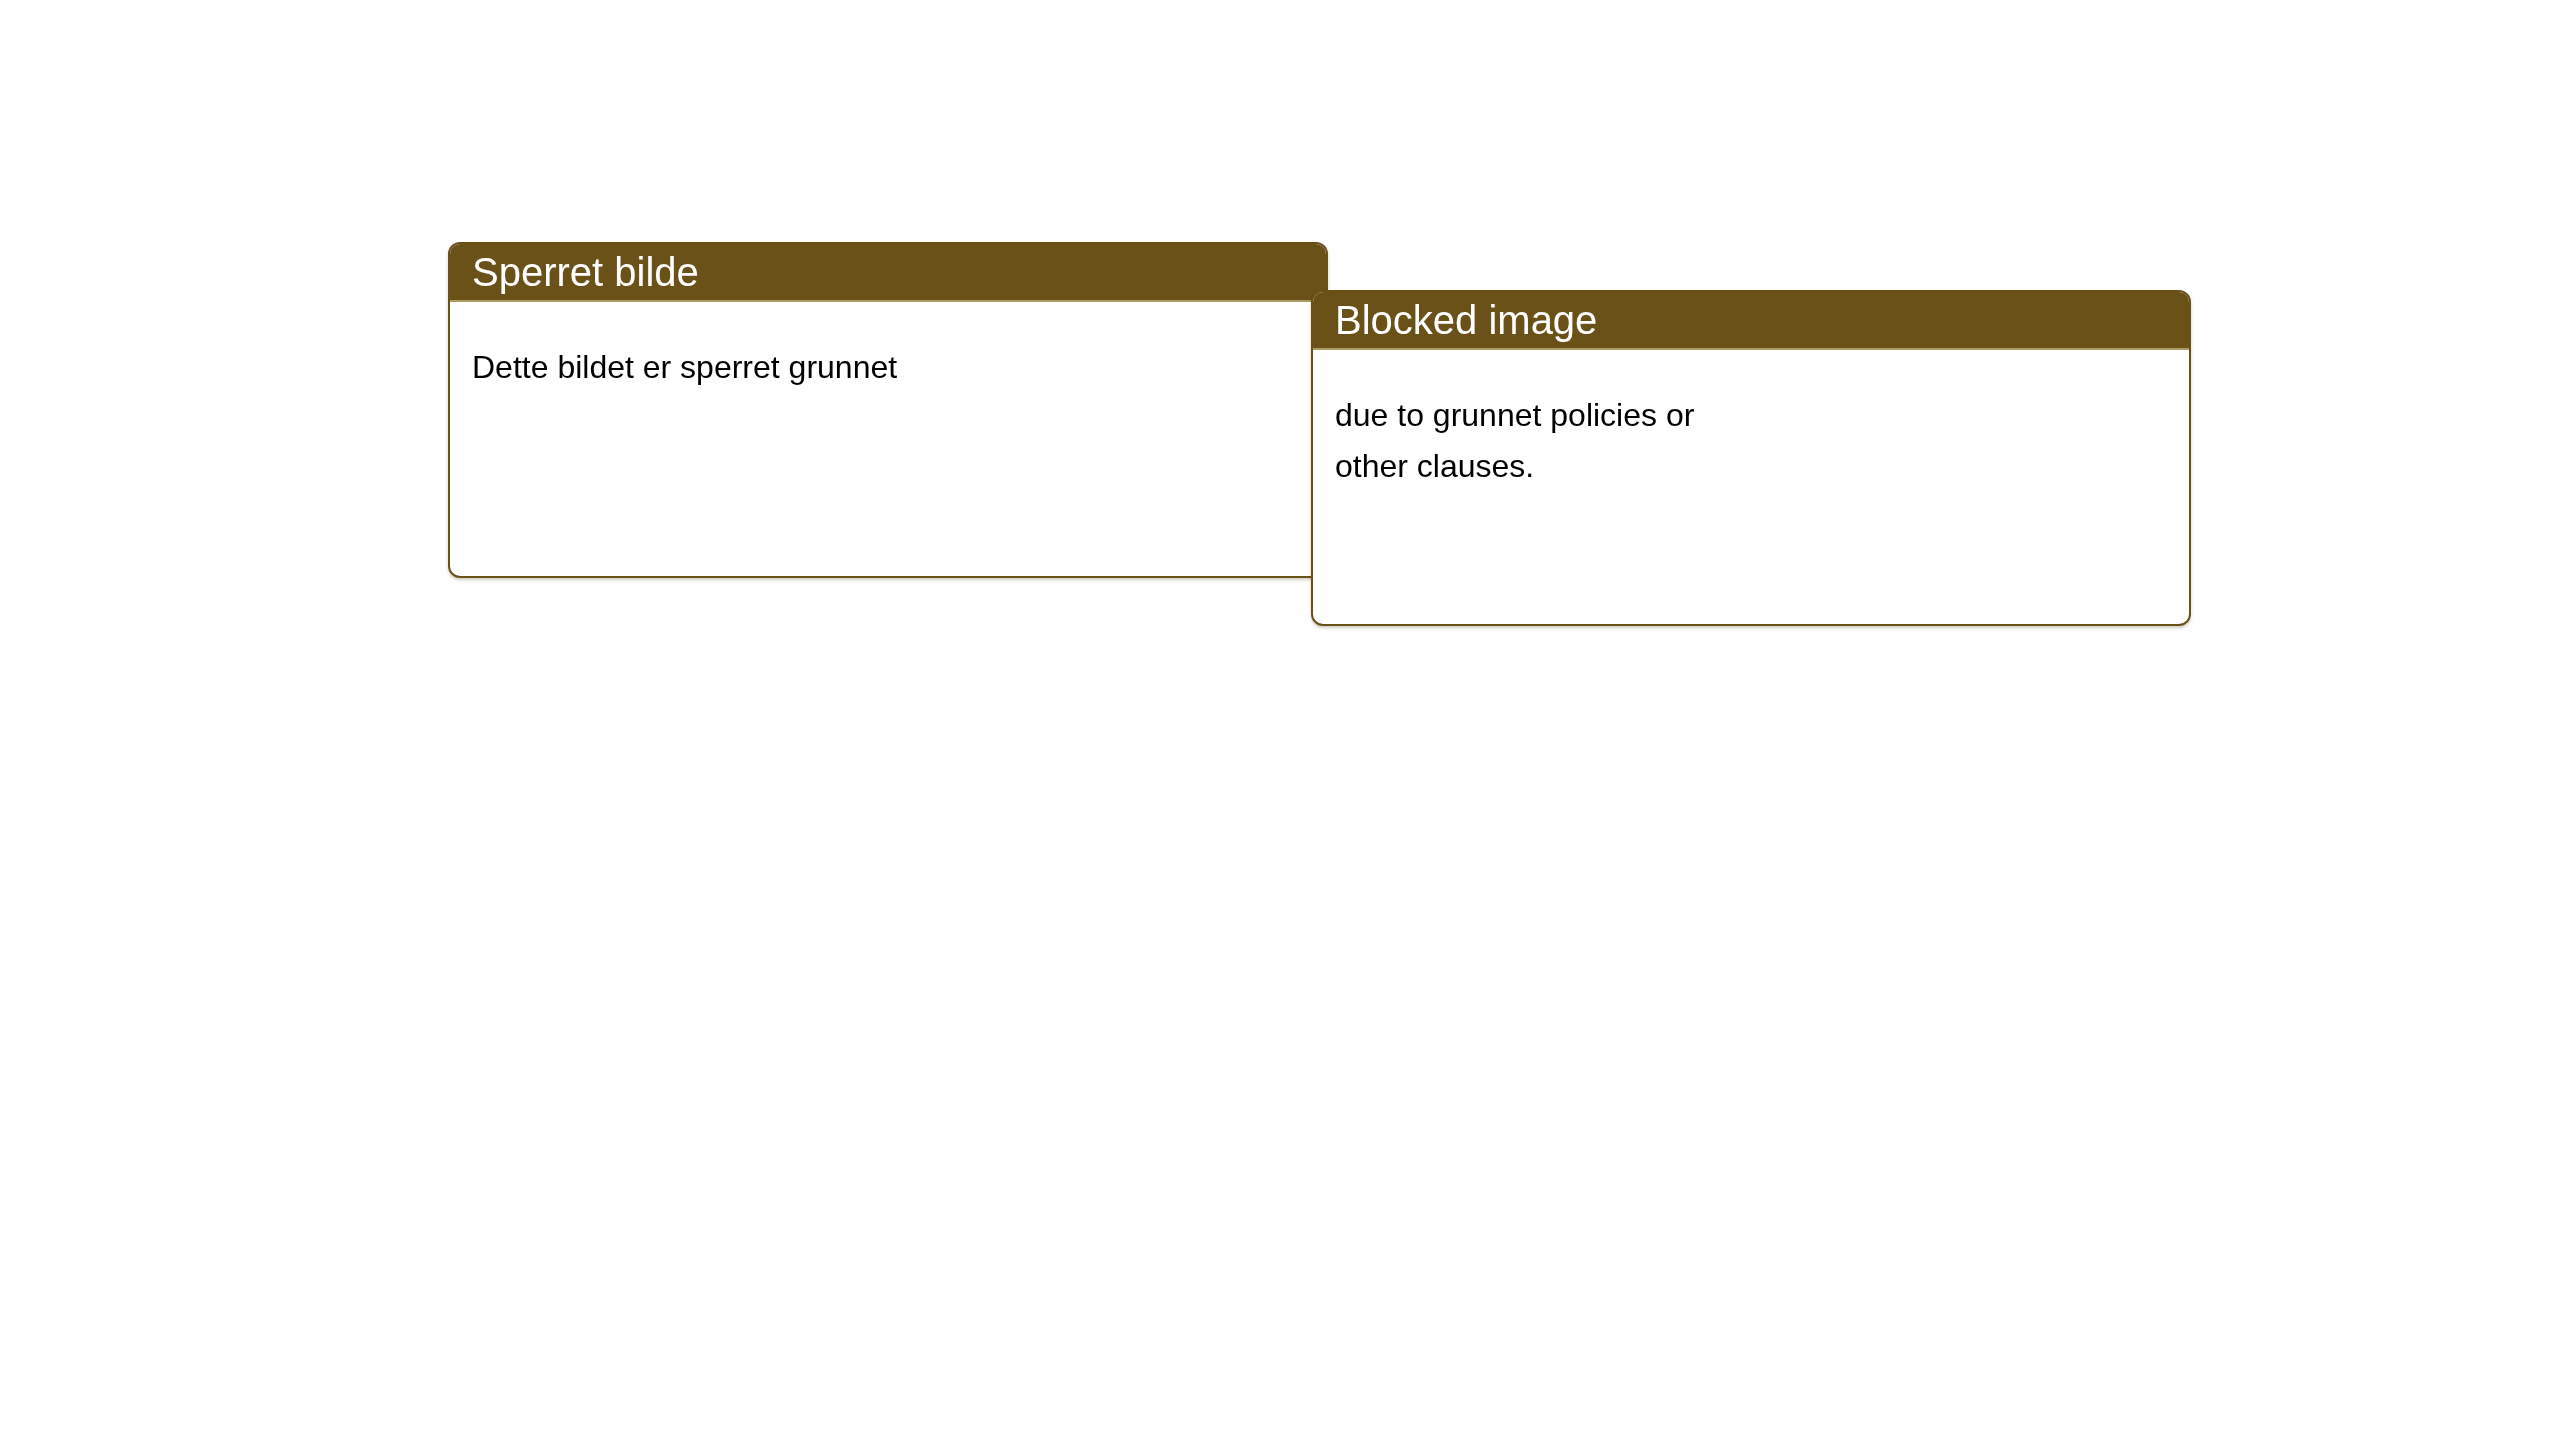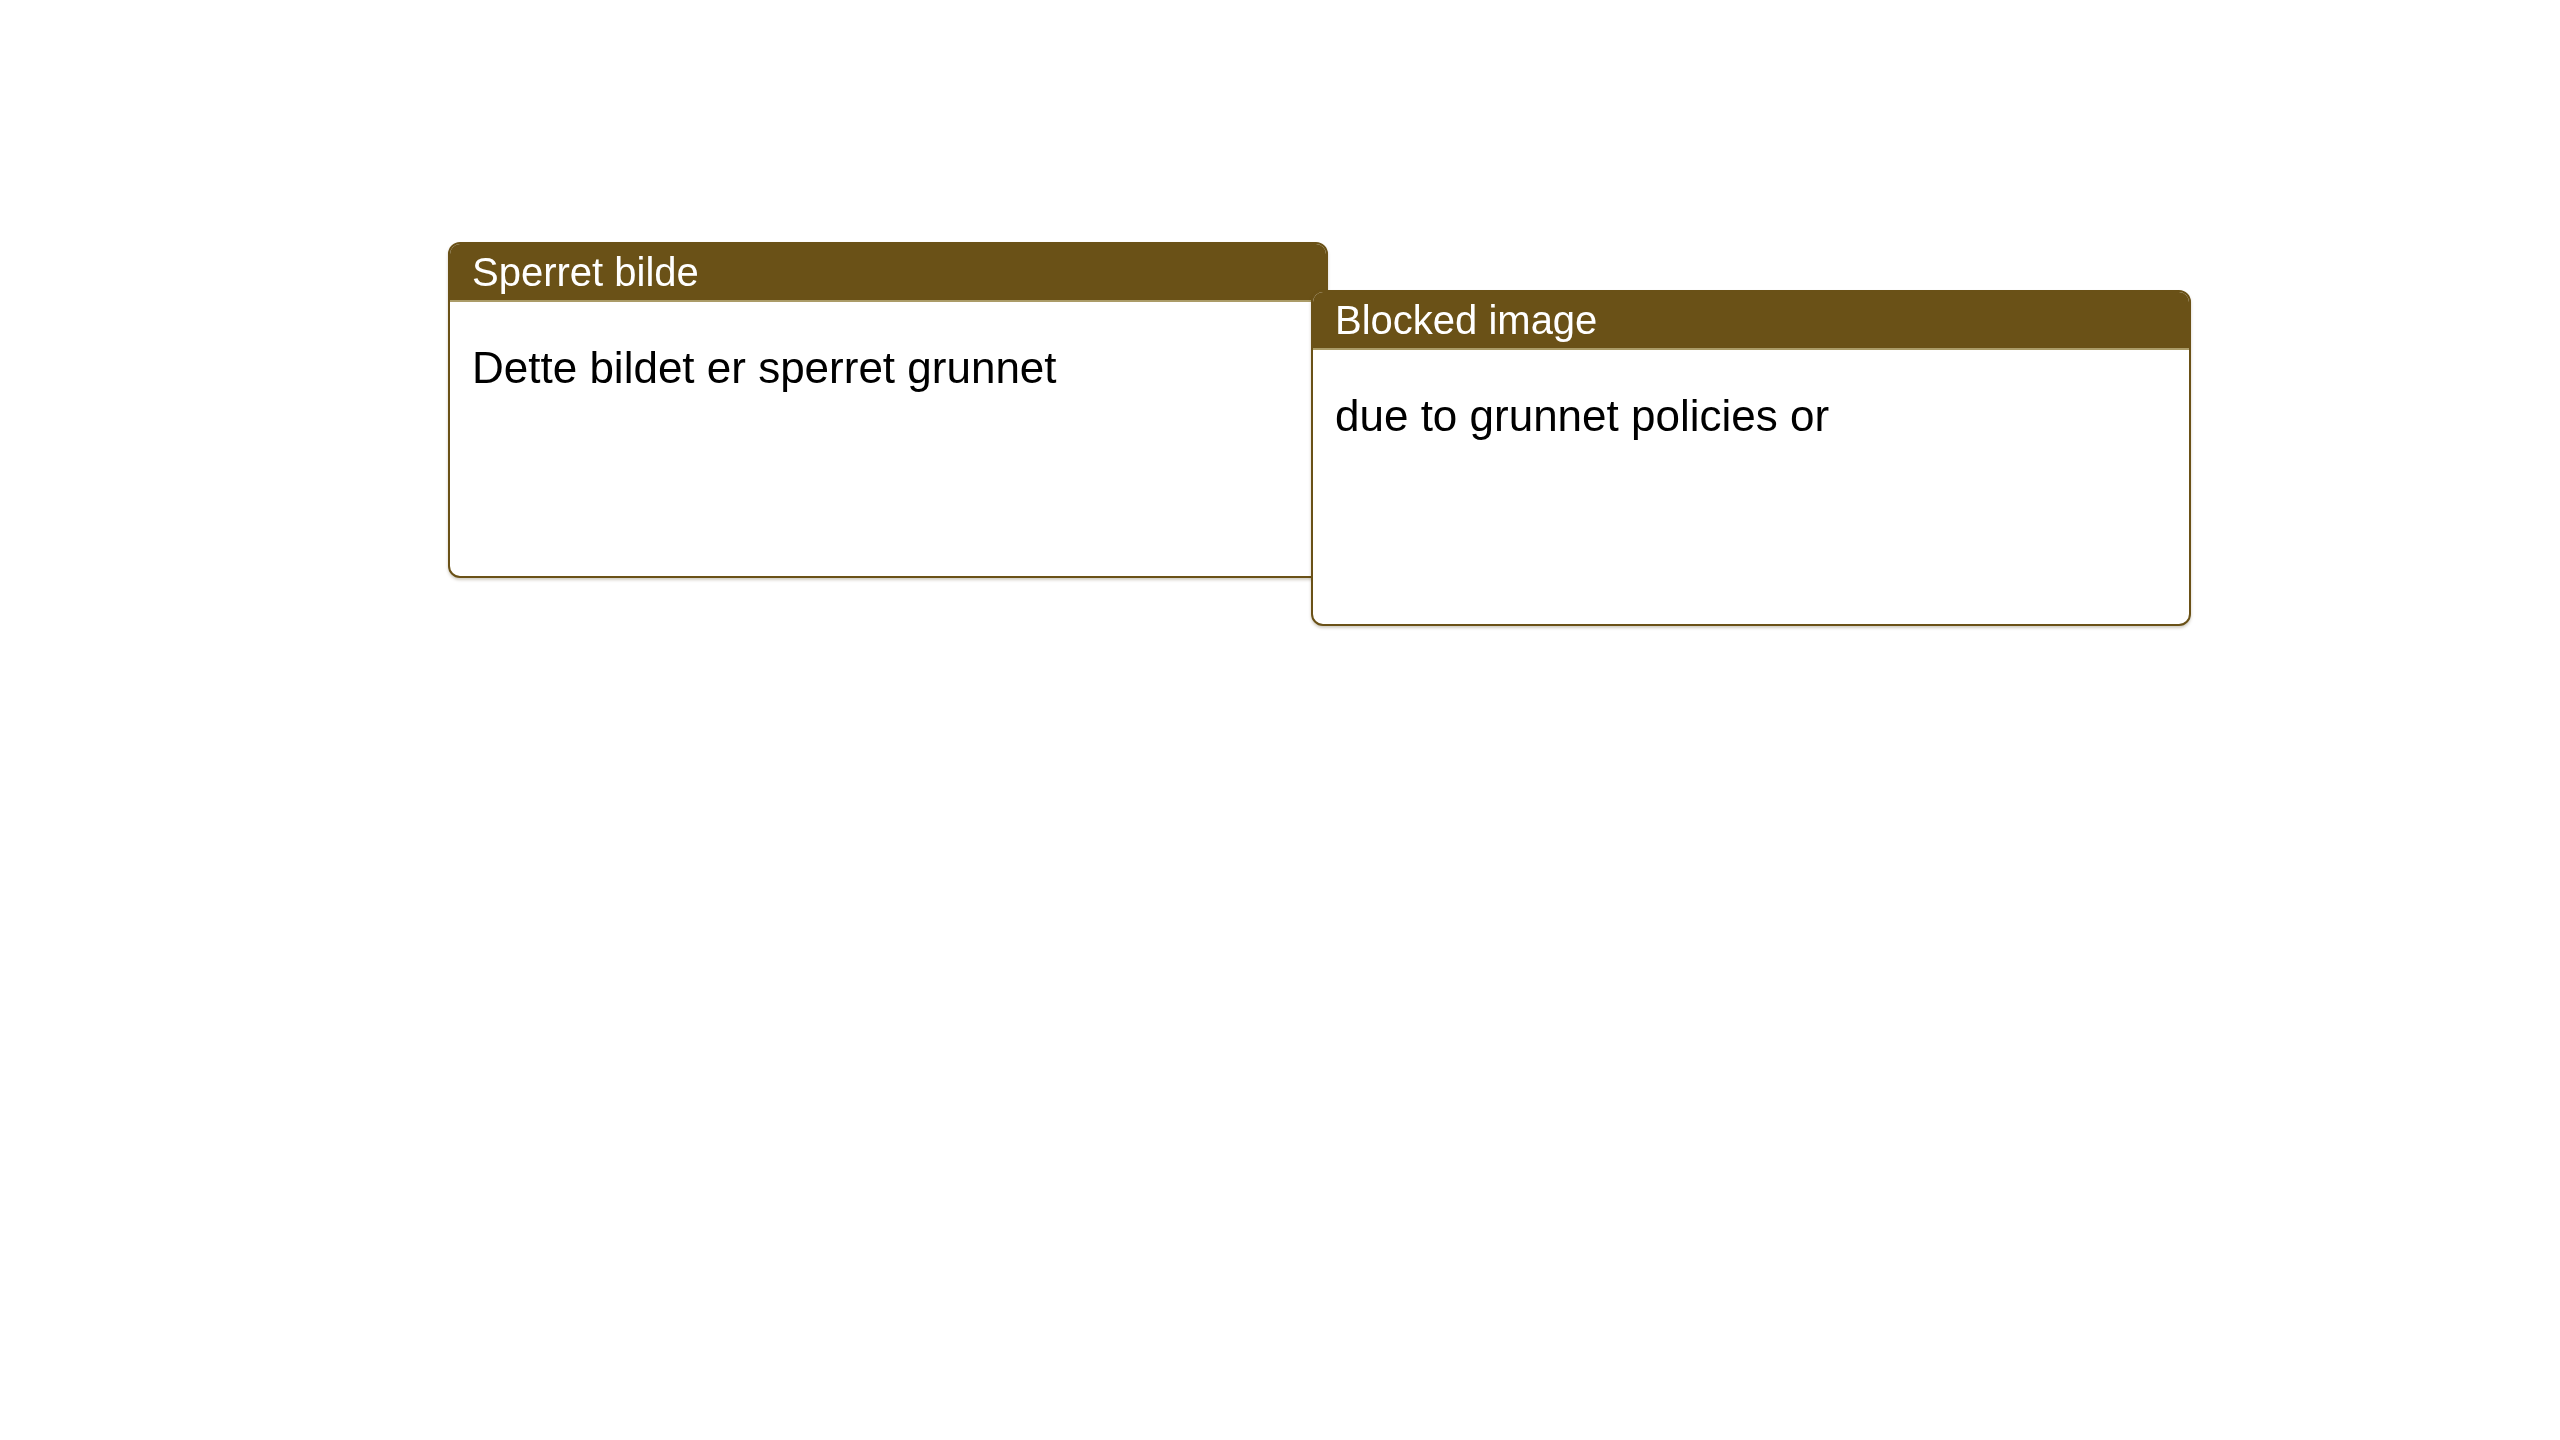--- a/index.html
+++ b/index.html
@@ -39,21 +39,21 @@
   .card-title {
     color: var(--header-text, #ffffff);
     font-size: 40px;
     line-height: 1;
     white-space: nowrap;
     font-weight: 400;
   }
   .card-body {
     padding: 40px 22px 0 22px;
     color: var(--body-text, #000000);
-    font-size: 44px;
+    font-size: 32px;
     line-height: 51px;
   }
   .card-body-line {
     white-space: nowrap;
   }
 </style>
 </head>
 <body style="background: rgb(255, 255, 255);">
 
 <div class="blocked-card card-no">
@@ -64,14 +64,15 @@
     <div class="card-body-line">Dette bildet er sperret grunnet</div>
   </div>
 </div>
 
 <div class="blocked-card card-en">
   <div class="card-header">
     <span class="card-title">Blocked image</span>
   </div>
   <div class="card-body">
     <div class="card-body-line">due to grunnet policies or</div>
+    <div class="card-body-line">other clauses.</div>
   </div>
 </div>
 
 </body></html>

